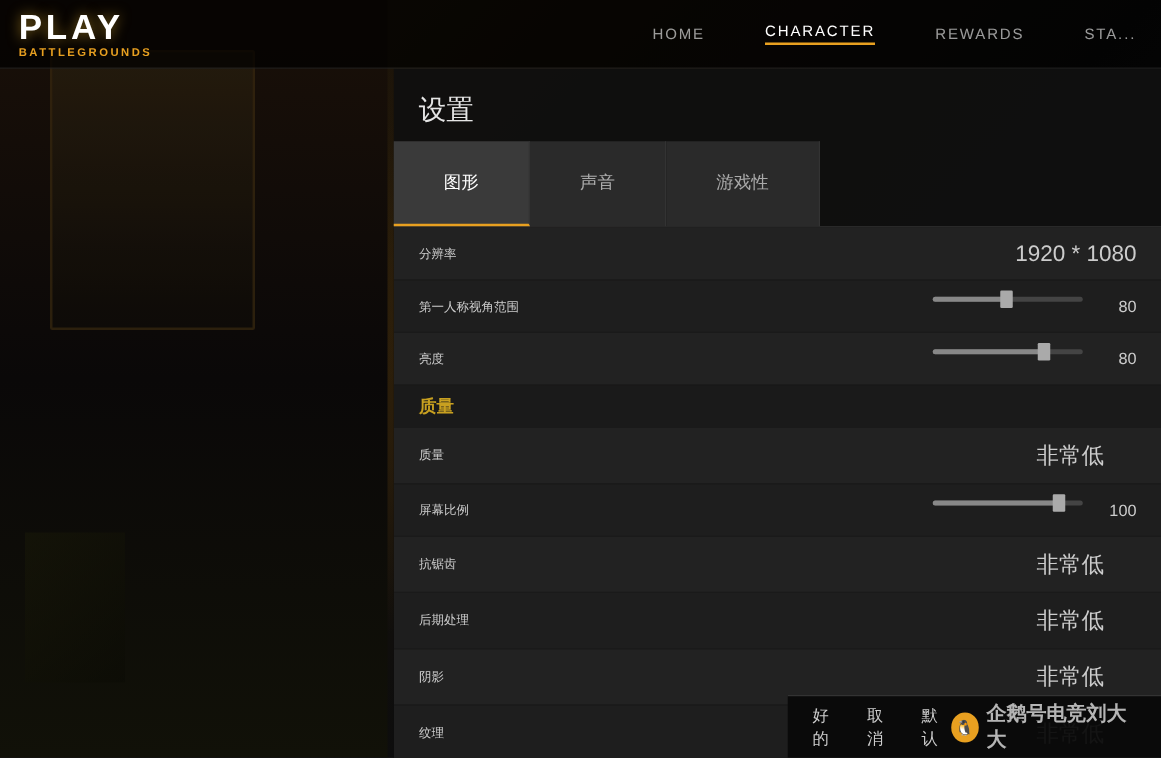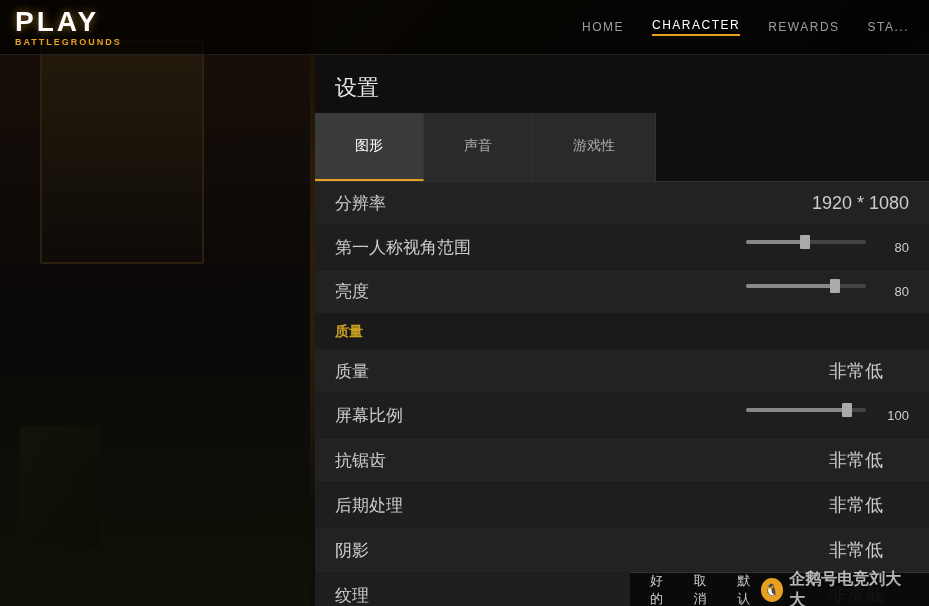--- a/index.html
+++ b/index.html
@@ -85,21 +85,21 @@
       color: #e8a020;
       letter-spacing: 2px;
       font-weight: 700;
       margin-top: 1px;
     }
     .nav-links {
       flex: 1;
       display: flex;
       justify-content: flex-end;
       align-items: center;
-      gap: 28px;
+      gap: 48px;
       padding-right: 20px;
     }
     .nav-link {
       color: rgba(255,255,255,0.6);
       font-size: 12px;
       letter-spacing: 1.5px;
       cursor: pointer;
       font-weight: 500;
     }
     .nav-link.active {
@@ -175,21 +175,21 @@
       min-height: 42px;
     }
     .setting-row:nth-child(odd) {
       background: #222222;
     }
     .setting-row:nth-child(even) {
       background: #1e1e1e;
     }
     .setting-label {
       color: #cccccc;
-      font-size: 17px;
+      font-size: 10px;
       flex: 1;
     }
     .setting-value {
       color: #cccccc;
       font-size: 18px;
       min-width: 80px;
       text-align: left;
     }
     .setting-value-num {
       color: #cccccc;
@@ -235,21 +235,21 @@
     .section-header-text {
       color: #c8a020;
       font-size: 14px;
       font-weight: 700;
     }
 
     
     .bottom-bar {
       position: absolute;
       bottom: 0; left: 315px; right: 0;
-      height: 34px;
+      height: 50px;
       background: rgba(10,10,10,0.95);
       display: flex;
       align-items: center;
       padding: 0 20px;
       border-top: 1px solid #333;
       z-index: 10;
     }
     .bottom-actions {
       display: flex;
       gap: 20px;

